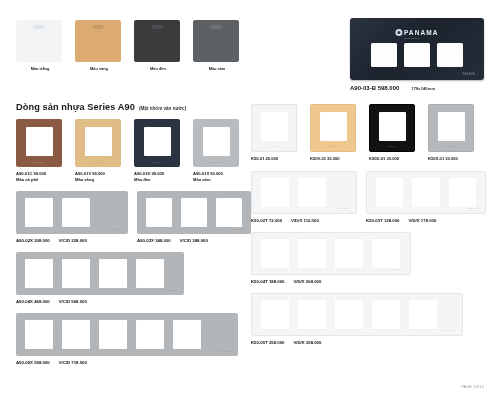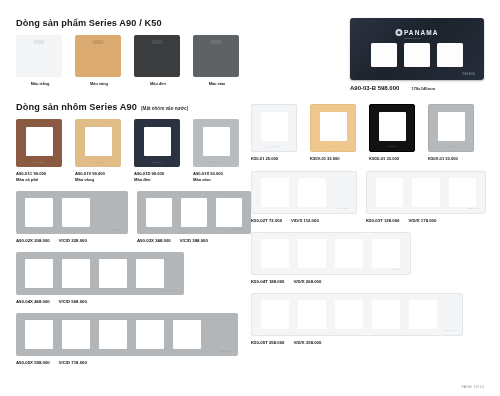--- a/index.html
+++ b/index.html
@@ -159,23 +159,20 @@
   }
 </style>
 </head>
 <body>
 
 <div class="page">
 
   <div class="top-band">
 
     <div class="top-left">
-      <div class="sec-head">
-        <span class="title">Dòng sản phẩm Series A90 / K50</span>
-      </div>
       <div class="swatch-row" id="topSwatches">
           <div class="swatch-cell">
             <div class="swatch tx-alu" style="background: rgb(244, 245, 246);">
               <span class="rocker" style="background: rgb(223, 229, 234);"></span>
             </div>
             <div class="swatch-label">Màu trắng</div>
           </div>
           <div class="swatch-cell">
             <div class="swatch tx-alu" style="background: rgb(220, 171, 114);">
               <span class="rocker" style="background: rgb(199, 154, 102);"></span>
@@ -215,21 +212,21 @@
         <span class="code">A90-03-B 598.000</span>
         <span class="dim">178x146mm</span>
       </div>
     </div>
   </div>
 
   <div class="cols">
 
     <div class="col-l">
       <div class="sec-head">
-        <span class="title">Dòng sản nhôm Series A90</span>
+        <span class="title">Dòng sản nhựa Series A90</span>
         <span class="sub">(Mặt nhôm vân nước)</span>
       </div>
       <div class="frame-row" id="a90Single">
           <div class="frame-cell">
             <div class="frame1 tx-alu" style="background: rgb(138, 90, 66);">
               <div class="hole" style="background: rgb(255, 255, 255);"></div>
               <span class="bm" style="color: rgb(197, 161, 142);">PANAMA</span>
             </div>
             <div class="cap">
               <div class="l1">A90-01C  99.000</div>

